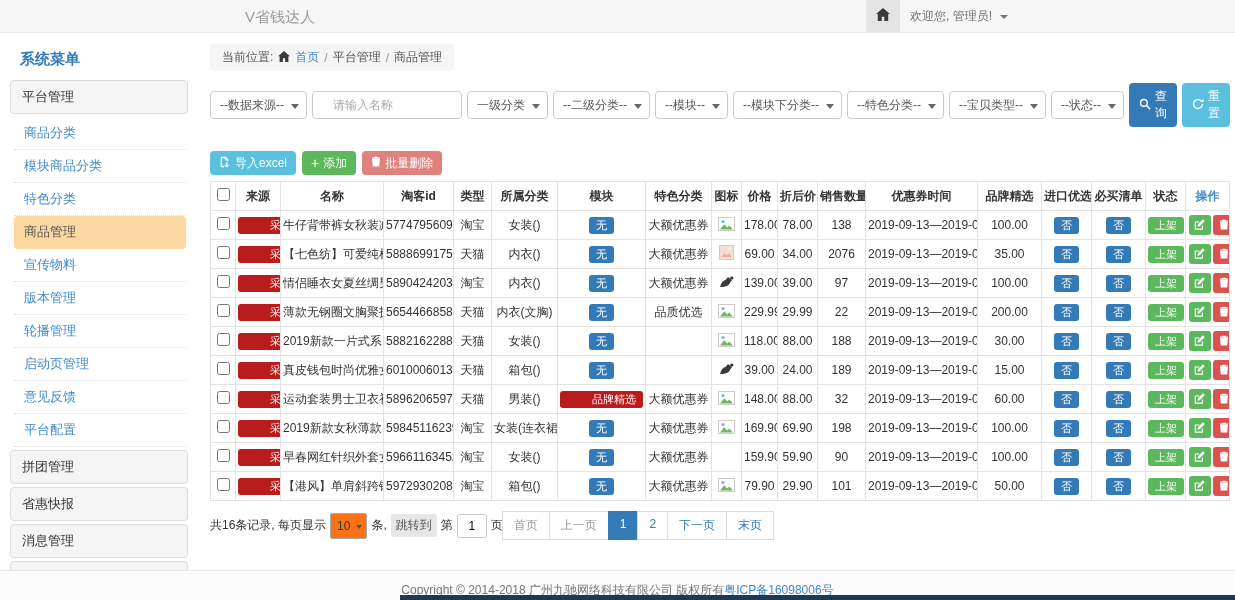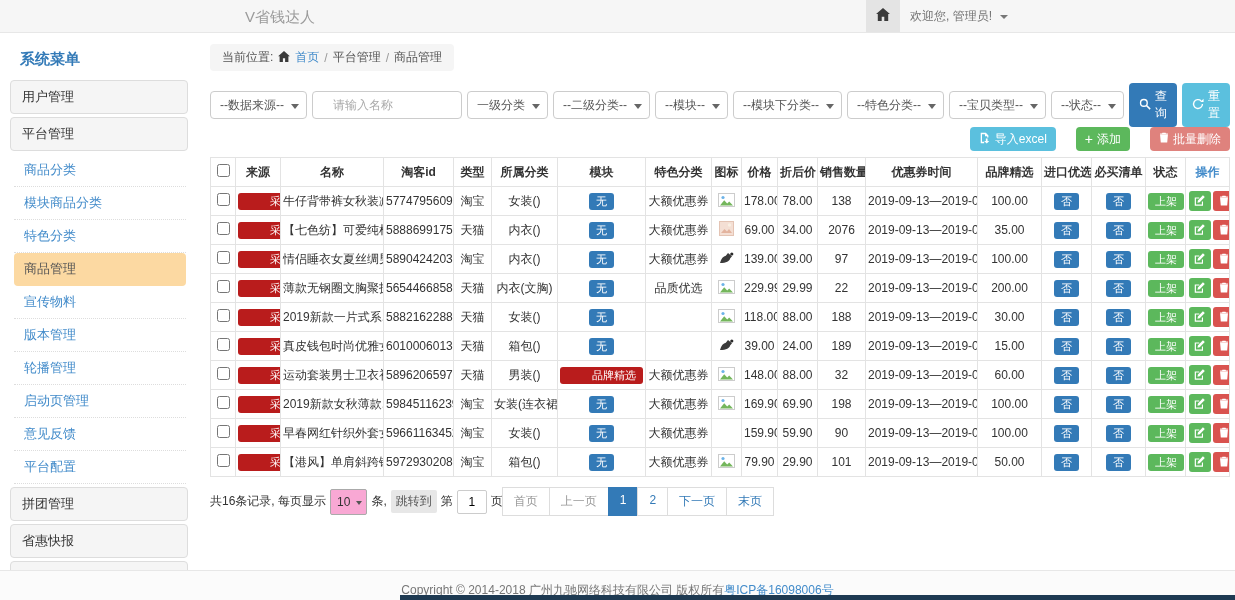--- a/index.html
+++ b/index.html
@@ -42,42 +42,42 @@
   .txt-input { height:28px; width:150px; border:1px solid #ccc; border-radius:4px;
     padding:0 20px; font-size:12px; color:#555; font-family:inherit; }
   .txt-input::placeholder { color:#aaa; }
   .btn { display:inline-flex; align-items:center; gap:4px; height:44px; padding:0 10px;
     border:none; border-radius:4px; color:#fff; font-size:12px; cursor:pointer; font-family:inherit; }
   .btn-primary { background:#337ab7; }
   .btn-info    { background:#5bc0de; }
   .btn-success { background:#5cb85c; }
   .btn-danger-light { background:#df827d; }
   
-  .toolbar { display:flex; justify-content:flex-end; gap:20px; }
+  .toolbar { display:flex; gap:6px; margin-top:24px; }
   .toolbar .btn { height:24px; padding:0 9px; }
   
   table { width:100%; border-collapse:collapse; table-layout:fixed; margin-top:6px; }
   th, td { border:1px solid #e3e3e3; text-align:center; padding:4px 2px;
     overflow:hidden; white-space:nowrap; font-size:12px; height:27px; }
   th { font-weight:bold; color:#333; background:#fff; height:29px; }
   th.op-head { color:#428bca; }
   .badge { display:inline-block; padding:2px 7px; border-radius:3px; color:#fff; font-size:11px; line-height:13px; }
   .badge-orange { background:#b91c1c;padding-left:32px; }
   .badge-blue   { background:#337ab7; cursor:pointer; }
   .badge-green  { background:#5cb85c; cursor:pointer; }
   .module-extra { font-size:11px; color:#333; margin-left:2px; }
   .op-btn { display:inline-flex; align-items:center; justify-content:center;
     width:22px; height:20px; border-radius:3px; border:none; cursor:pointer; margin:0 1px; }
   .op-edit { background:#5cb85c; }
   .op-del  { background:#d9534f; }
   
   .pagerow { display:flex; justify-content:flex-start; align-items:center; margin-top:10px; }
   .pg-left { display:flex; align-items:center; gap:4px; color:#333; }
   .mini-sel { position:relative; height:26px; border:1px solid #aaa; border-radius:2px;
-    background:#f9a8d4; display:flex; align-items:center; padding:0 16px 0 6px; cursor:pointer; }
+    background:#f97316; display:flex; align-items:center; padding:0 16px 0 6px; cursor:pointer; }
   .mini-sel .caret-down { position:absolute; right:4px; top:11px; width:0; height:0;
     border-left:3px solid transparent; border-right:3px solid transparent; border-top:4px solid #555; }
   .jump-label { background:#e7e7e7; padding:3px 5px; border-radius:2px; color:#555; cursor:pointer; }
   .jump-input { width:30px; height:24px; border:1px solid #ccc; border-radius:2px;
     text-align:center; font-size:12px; font-family:inherit; }
   .pager { display:flex; }
   .page-btn { border:1px solid #ddd; background:#fff; padding:5px 11px; margin-left:-1px;
     color:#337ab7; cursor:pointer; }
   .page-btn.disabled { color:#999; cursor:default; }
   .page-btn.active { background:#337ab7; border-color:#337ab7; color:#fff; }
@@ -101,21 +101,20 @@
     </span>
   </div>
   <div class="welcome">
     <span>欢迎您, 管理员! </span><span class="caret-down"></span>
   </div>
 </div>
 
 <div class="sidebar">
   <div class="sidebar-title">系统菜单</div>
   <div id="sidebar-items">
-      <div class="side-header">用户管理</div>
       <div class="side-header">平台管理</div>
       <div class="side-link">商品分类</div>
       <div class="side-link">模块商品分类</div>
       <div class="side-link">特色分类</div>
       <div class="side-link active">商品管理</div>
       <div class="side-link">宣传物料</div>
       <div class="side-link">版本管理</div>
       <div class="side-link">轮播管理</div>
       <div class="side-link">启动页管理</div>
       <div class="side-link">意见反馈</div>

